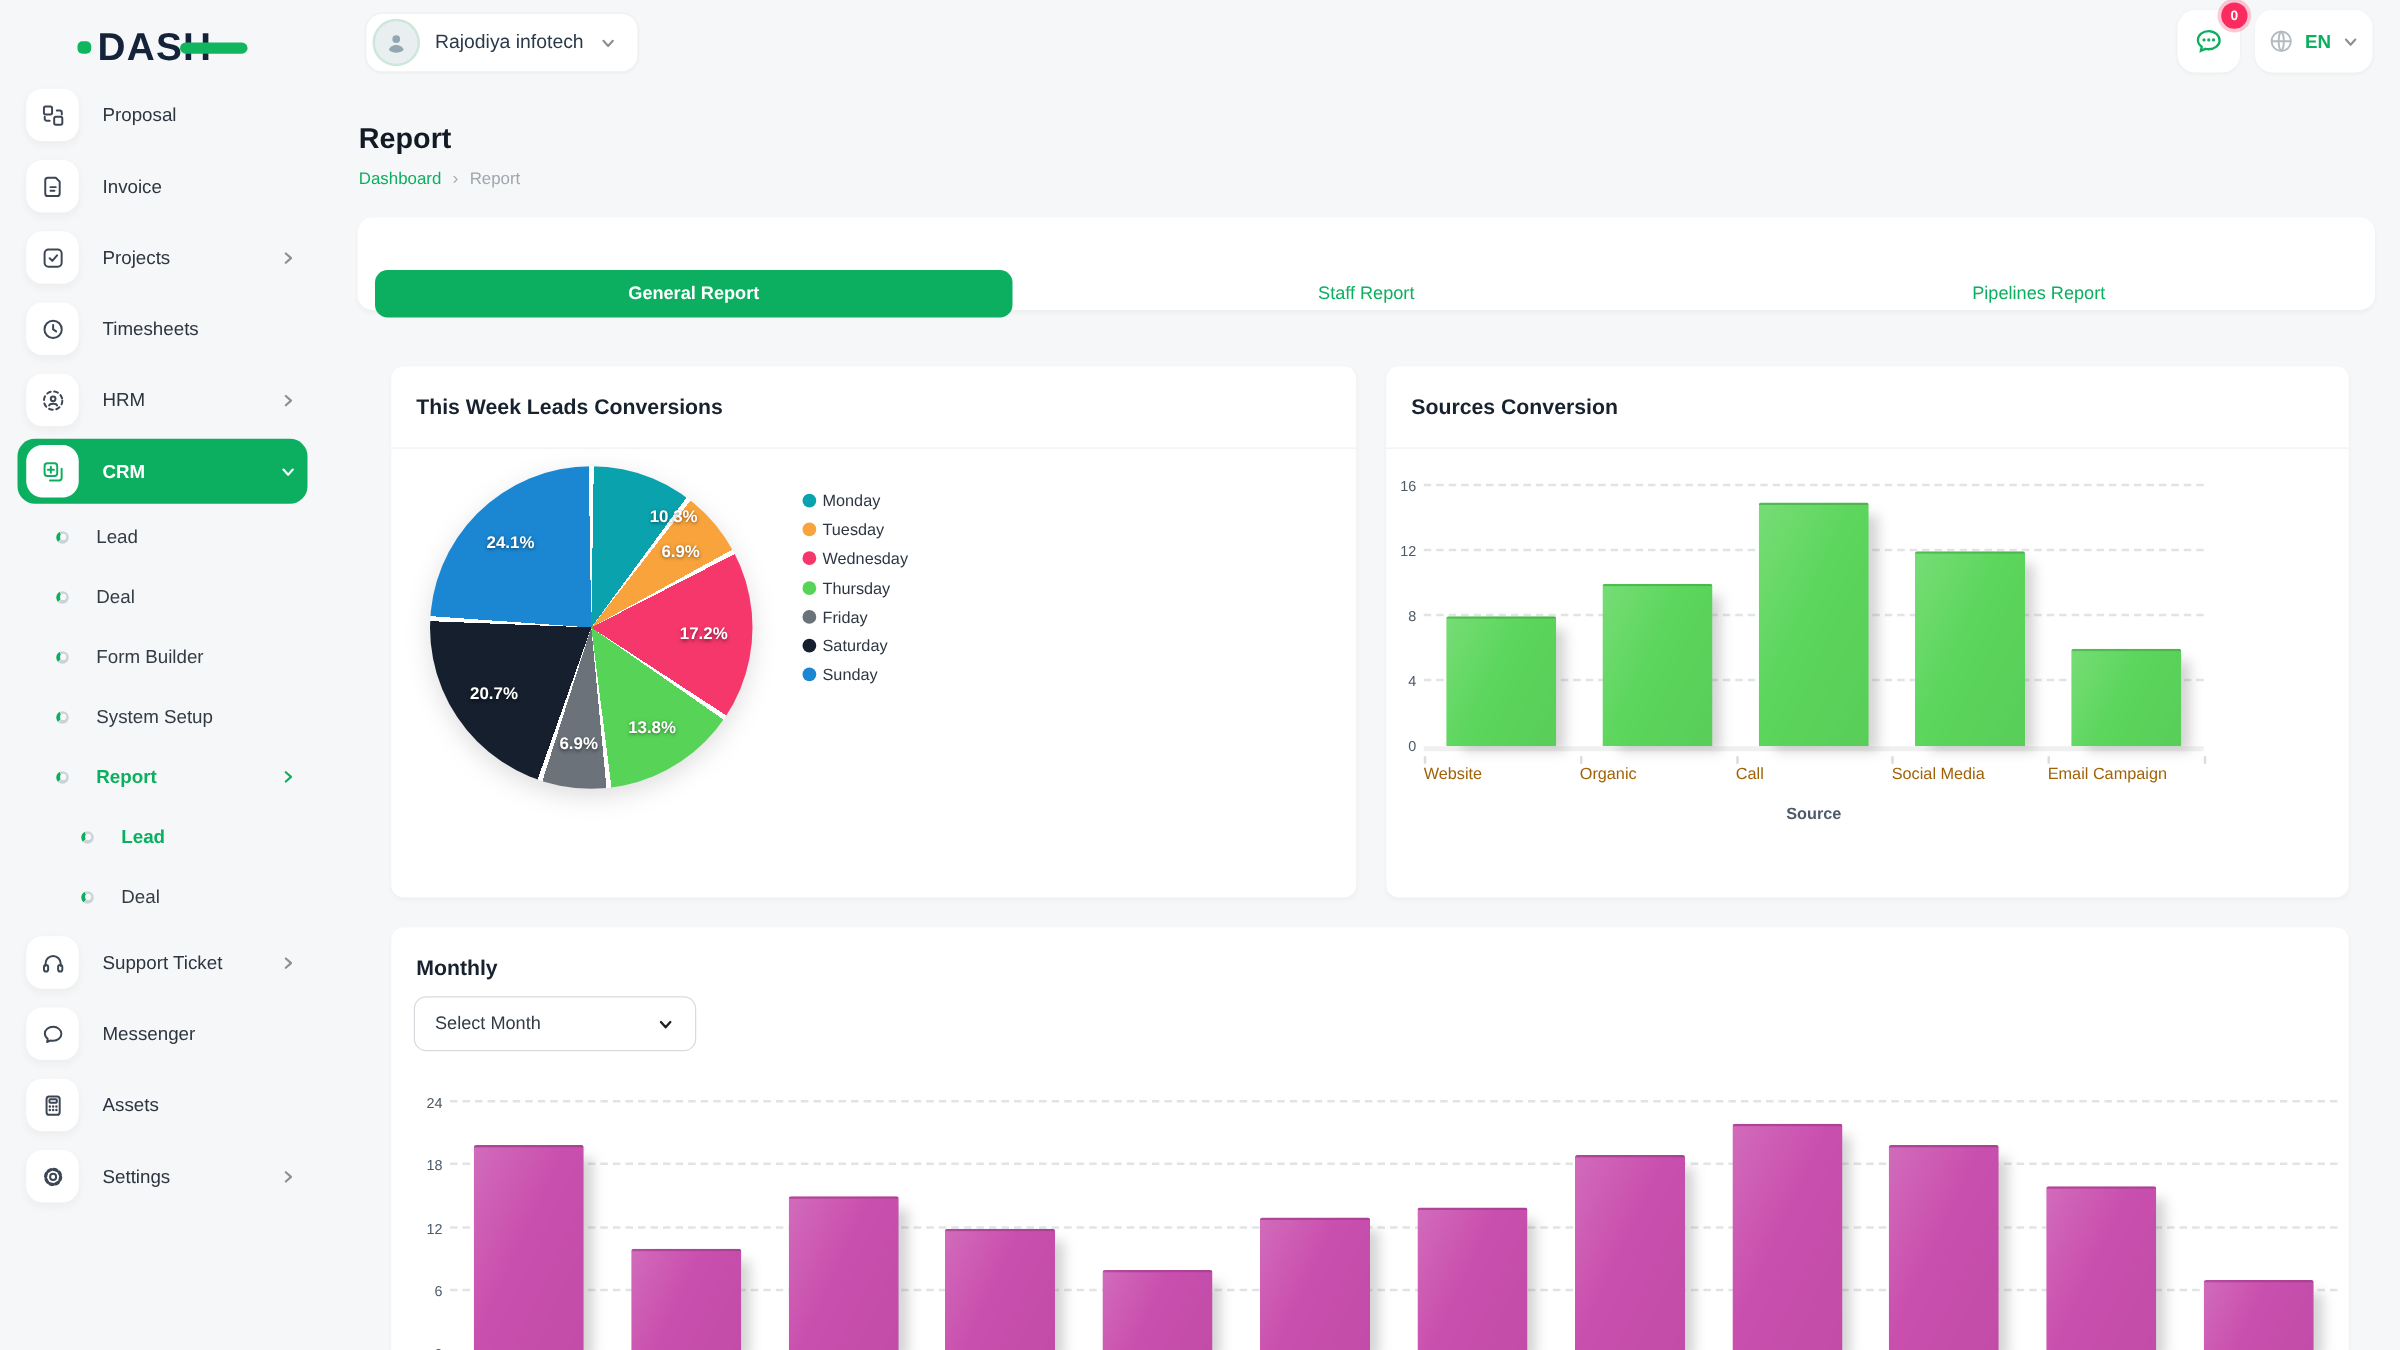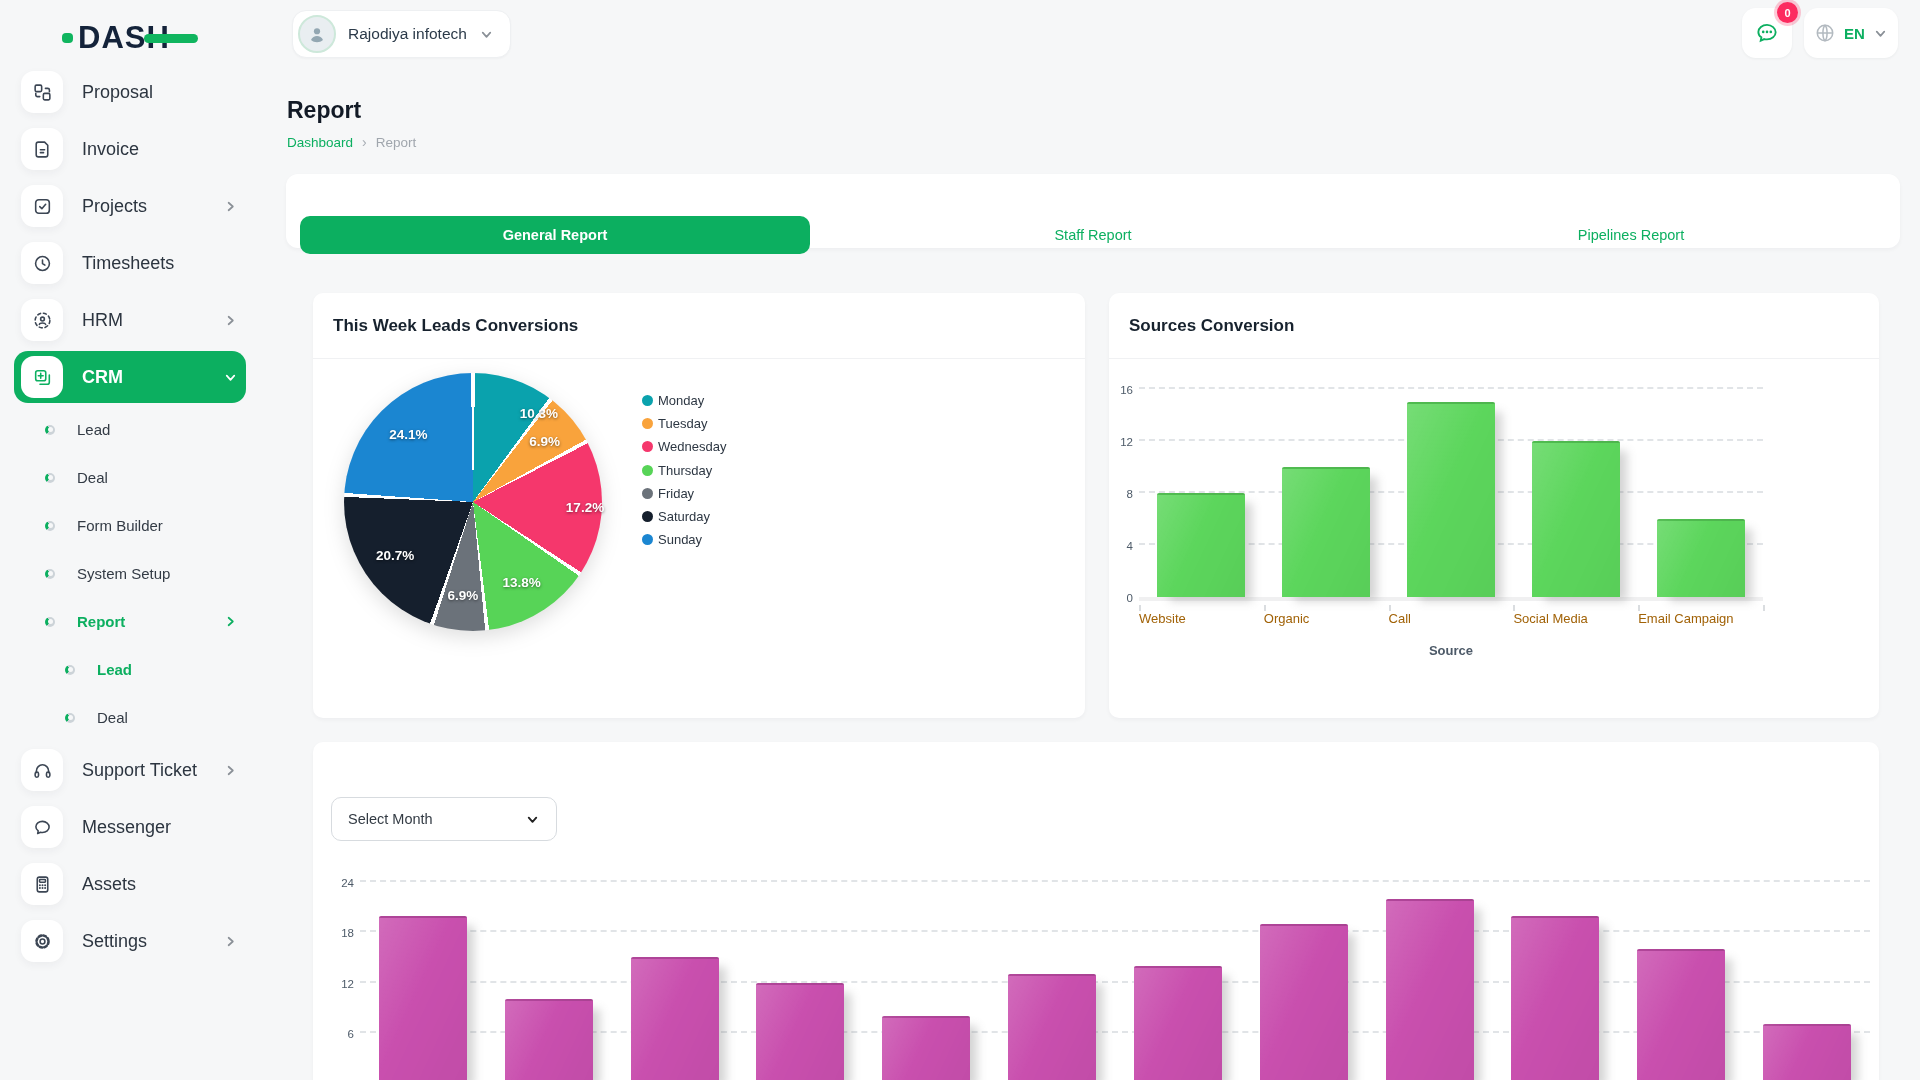--- a/index.html
+++ b/index.html
@@ -34,21 +34,21 @@
   .globe { color:#b3bac0; display:flex; } .globe svg { width:22px; height:22px; }
   .lang-code { color:#0CAF60; font-weight:700; font-size:15px; }
 
   
   .sidebar { position:absolute; left:0; top:66px; width:260px; }
   .s-row { display:flex; align-items:center; height:52px; margin:0 14px 5px 14px; padding:0 8px 0 7px;
     border-radius:14px; cursor:pointer; }
   .icon-box { width:42px; height:42px; border-radius:13px; background:#fff; display:flex; align-items:center;
     justify-content:center; color:#3c4654; margin-right:19px; box-shadow:0 3px 8px rgba(30,40,50,.05); flex:none; }
   .icon-box svg { width:21px; height:21px; }
-  .s-label { flex:1; font-size:18px; font-weight:500; color:#2c3540; white-space:nowrap; }
+  .s-label { flex:1; font-size:15px; font-weight:500; color:#2c3540; white-space:nowrap; }
   .chev { color:#8a9097; display:flex; flex:none; }
   .chev svg { width:15px; height:15px; }
   .chev.down { transform:rotate(90deg); }
   .s-row.active-main { background:#0CAF60; }
   .s-row.active-main .s-label { color:#fff; font-weight:700; }
   .s-row.active-main .chev { color:#fff; }
   .s-row.active-main .icon-box { color:#0CAF60; box-shadow:none; }
   .s-row.sub { height:43px; padding-left:31px; }
   .s-row.subsub { height:43px; padding-left:51px; }
   .bullet { width:10px; height:10px; border-radius:50%; position:relative; flex:none; margin-right:22px;
@@ -337,21 +337,21 @@
 
   <section class="card" id="card-leads">
     <div class="card-h">
       <span class="card-title">This Week Leads Conversions</span>
     </div>
     <div id="pie-wrap">
       <div id="pie" style="background: conic-gradient(rgb(255, 255, 255) 0%, rgb(255, 255, 255) 0.25%, rgb(10, 162, 173) 0.25%, rgb(10, 162, 173) 10.0603%, rgb(255, 255, 255) 10.0603%, rgb(255, 255, 255) 10.5603%, rgb(249, 163, 60) 10.5603%, rgb(249, 163, 60) 16.9672%, rgb(255, 255, 255) 16.9672%, rgb(255, 255, 255) 17.4672%, rgb(245, 55, 108) 17.4672%, rgb(245, 55, 108) 34.1844%, rgb(255, 255, 255) 34.1844%, rgb(255, 255, 255) 34.6844%, rgb(87, 212, 87) 34.6844%, rgb(87, 212, 87) 47.9982%, rgb(255, 255, 255) 47.9982%, rgb(255, 255, 255) 48.4982%, rgb(107, 114, 122) 48.4982%, rgb(107, 114, 122) 54.9052%, rgb(255, 255, 255) 54.9052%, rgb(255, 255, 255) 55.4052%, rgb(21, 31, 45) 55.4052%, rgb(21, 31, 45) 75.6259%, rgb(255, 255, 255) 75.6259%, rgb(255, 255, 255) 76.1259%, rgb(27, 134, 209) 76.1259%, rgb(27, 134, 209) 99.75%, rgb(255, 255, 255) 99.75%, rgb(255, 255, 255) 100%);"></div>
       <div id="pie-labels">
           <span class="pie-label" style="left: 158.918px; top: 39.8881px; margin-left: 36px;">10.3%</span>
           <span class="pie-label" style="left: 200.531px; top: 68.0137px;">6.9%</span>
-          <span class="pie-label" style="left: 241px; top: 133.875px;">17.2%</span>
+          <span class="pie-label" style="left: 219px; top: 133.875px;">17.2%</span>
           <span class="pie-label" style="left: 177.654px; top: 209.429px;">13.8%</span>
           <span class="pie-label" style="left: 118.969px; top: 222.463px;">6.9%</span>
           <span class="pie-label" style="left: 51.203px; top: 181.76px;">20.7%</span>
           <span class="pie-label" style="left: 64.3859px; top: 60.7284px;">24.1%</span>
         </div>
     </div>
     <div class="legend" id="pie-legend">
         <div class="legend-item">
           <span class="legend-dot" style="background:#0aa2ad"></span>
           <span class="legend-label">Monday</span>
@@ -412,20 +412,23 @@
     <div id="sources-xcats"></div>
     <div class="xaxis-title">Source</div>
   <span class="xcat" style="left: 30px;">Website</span>
       <span class="xcat" style="left: 154.8px;">Organic</span>
       <span class="xcat" style="left: 279.6px;">Call</span>
       <span class="xcat" style="left: 404.4px;">Social Media</span>
       <span class="xcat" style="left: 529.2px;">Email Campaign</span>
     </section>
 
   <section class="card" id="card-monthly">
+    <div class="card-h noline">
+      <span class="card-title">Monthly</span>
+    </div>
     <div class="select-month">
       <span>Select Month</span>
       <span class="chev">
         <svg viewBox="0 0 16 16" fill="none" stroke="currentColor" stroke-width="2" stroke-linecap="round" stroke-linejoin="round">
             <path d="M6 4l4.5 4L6 12"></path>
           </svg>
       </span>
     </div>
     <div class="plot" id="monthly-plot">
         <span class="ytick" style="left: -36px; bottom: -7px;">0</span>

